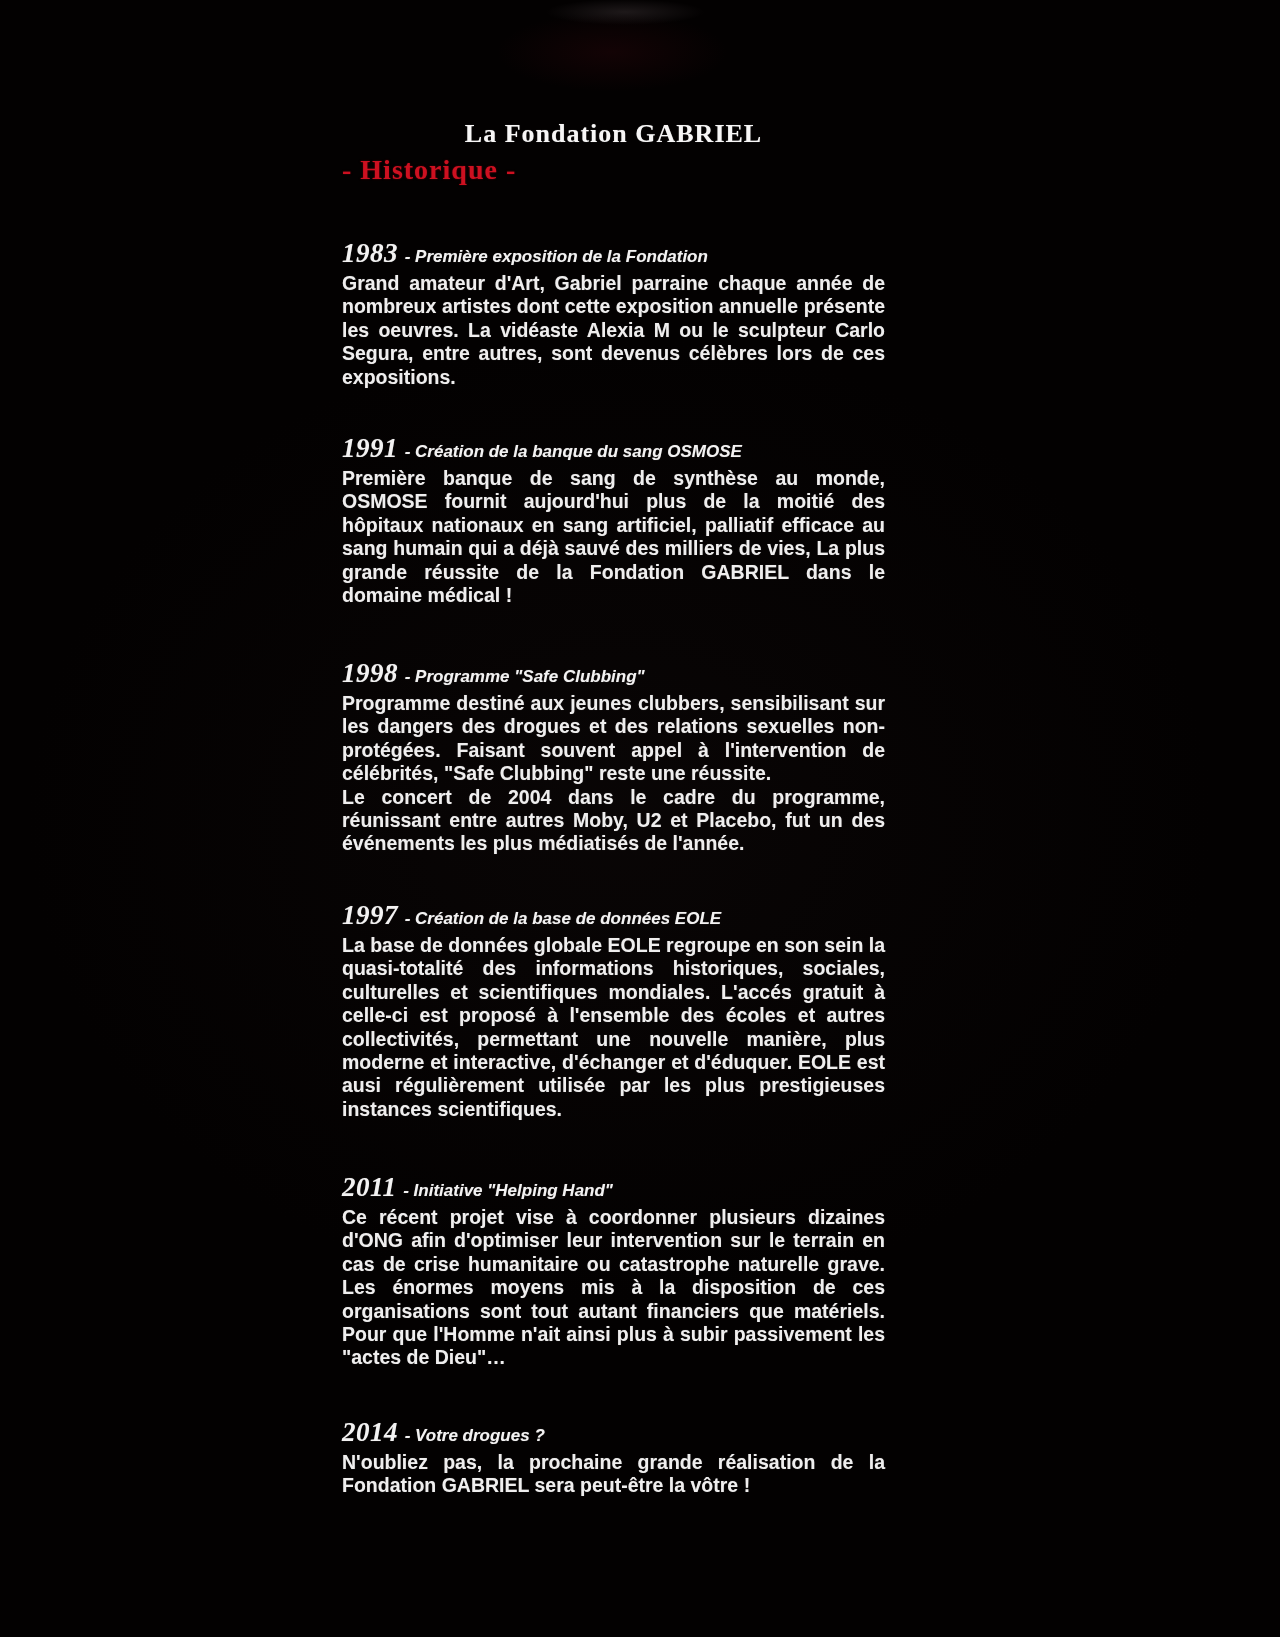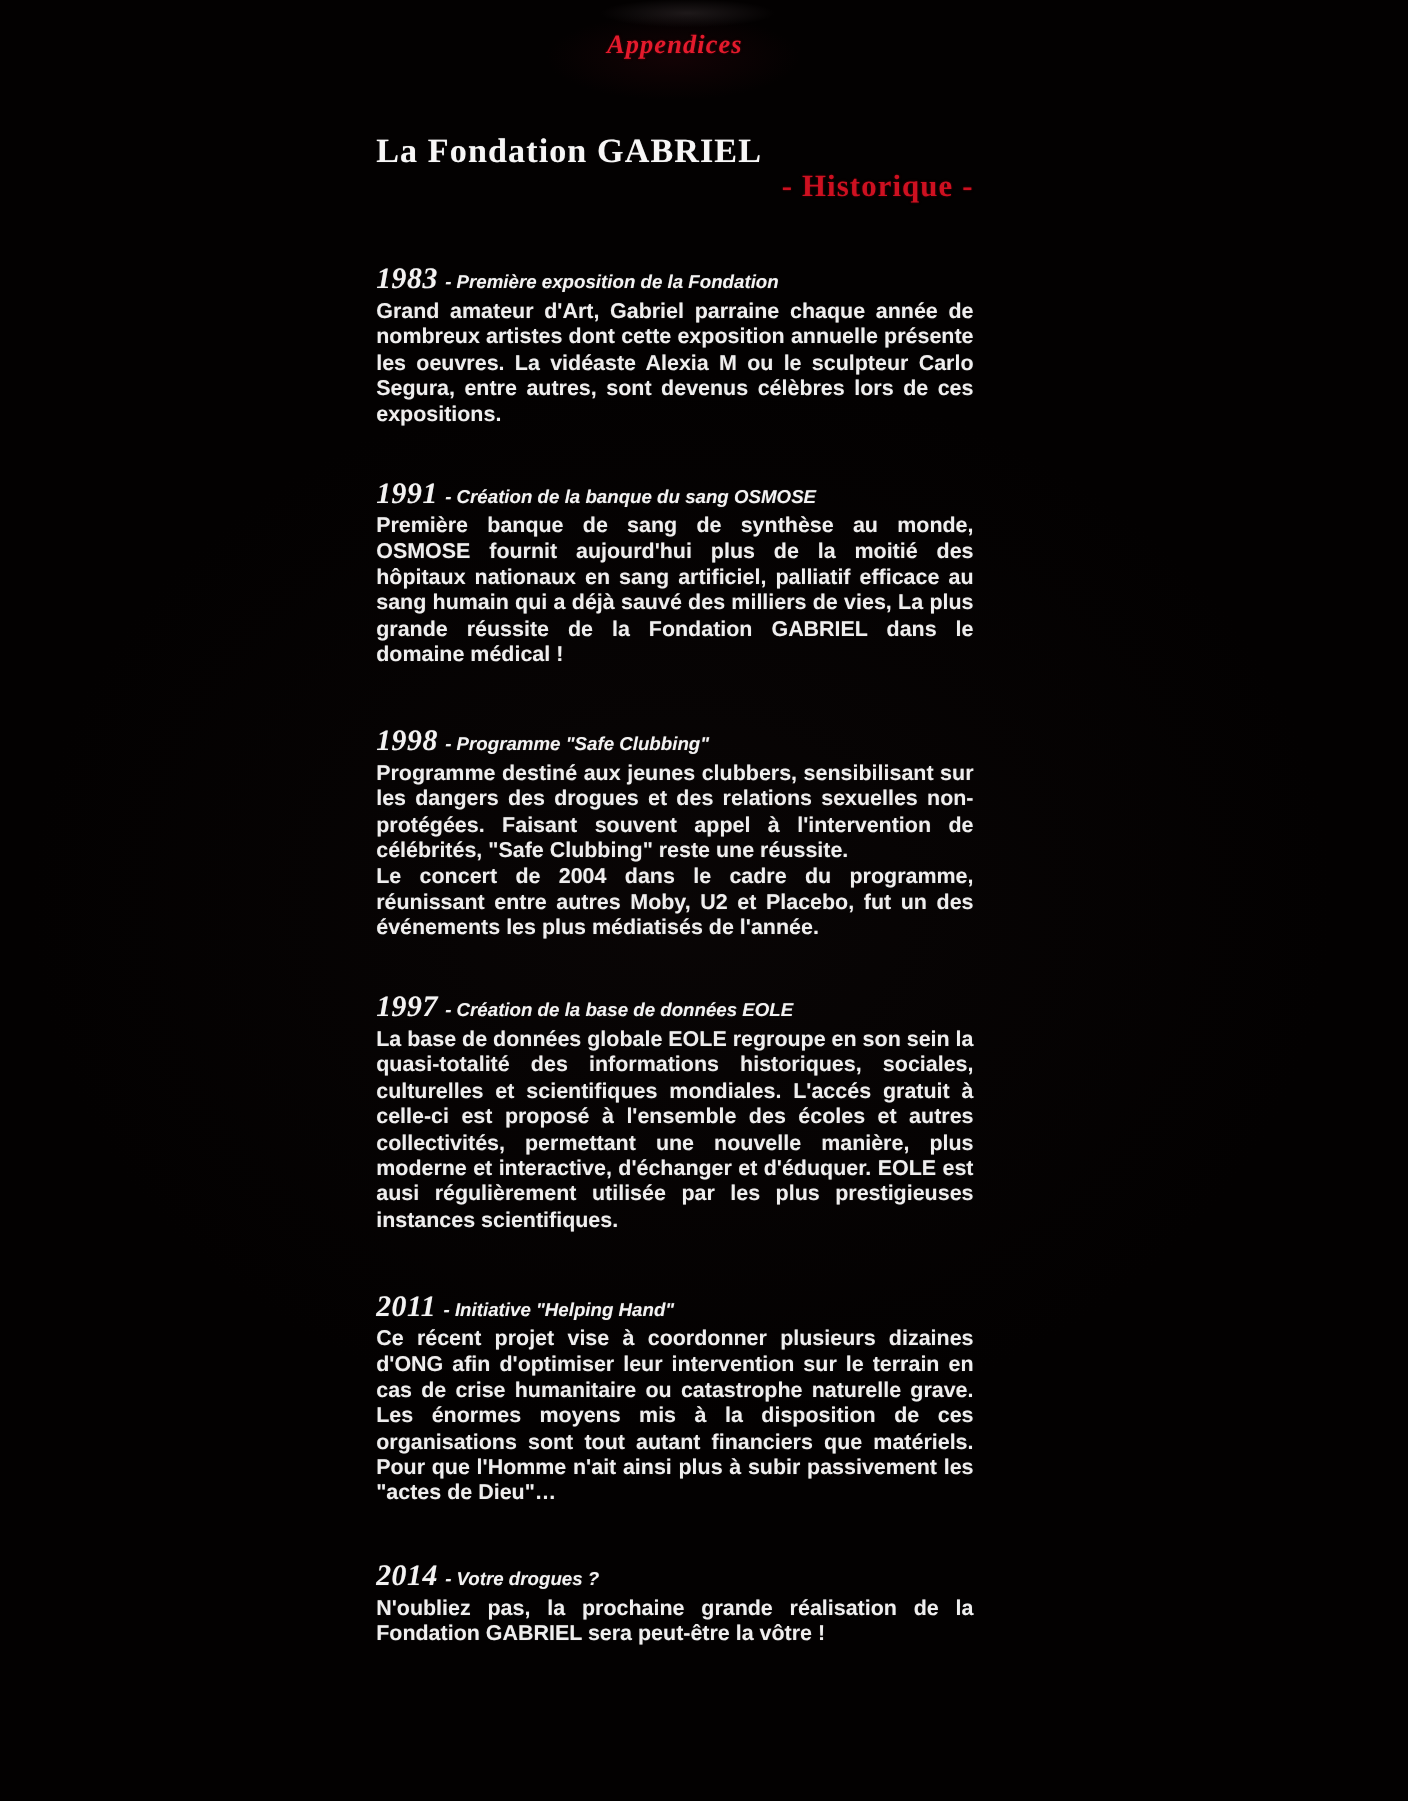--- a/index.html
+++ b/index.html
@@ -32,33 +32,34 @@
     font-size: 24px;
     letter-spacing: 1px;
     color: #e41a2c;
     text-shadow: 0 0 2px rgba(160,10,20,0.55);
   }
   .doc-title {
     position: absolute;
     left: 342px;
     top: 119px;
     width: 543px;
+    text-align: center;
     font-family: "Liberation Serif", serif;
     font-weight: bold;
-    font-size: 31px;
+    font-size: 26px;
     letter-spacing: 1px;
     color: #f7f6f6;
     text-shadow: 0 0 1px rgba(255,255,255,0.35);
   }
   .doc-subtitle {
     position: absolute;
     left: 342px;
     top: 154px;
     width: 543px;
-    text-align: right;
+    text-align: left;
     font-family: "Liberation Serif", serif;
     font-weight: bold;
     font-size: 28px;
     letter-spacing: 1px;
     color: #cd1020;
     text-shadow: 0 0 2px rgba(150,8,18,0.55);
   }
   .section {
     position: absolute;
     left: 342px;
@@ -96,21 +97,20 @@
   .s-1998 { top: 658px; }
   .s-2005 { top: 900px; }
   .s-2011 { top: 1172px; }
   .s-2014 { top: 1417px; }
 </style>
 </head>
 <body>
 
 <div class="page">
 
-  <div class="doc-header">Appendices</div>
 
   <div class="doc-title">La Fondation GABRIEL</div>
 
   <div class="doc-subtitle">- Historique -</div>
 
   <div class="section s-1983">
     <h2 class="section-heading"><span class="section-year">1983</span> <span class="section-title">- Première exposition de la Fondation</span></h2>
     <div class="section-body">
       <p>Grand amateur d'Art, Gabriel parraine chaque année de nombreux artistes dont cette exposition annuelle présente les oeuvres. La vidéaste Alexia M ou le sculpteur Carlo Segura, entre autres, sont devenus célèbres lors de ces expositions.</p>
     </div>

